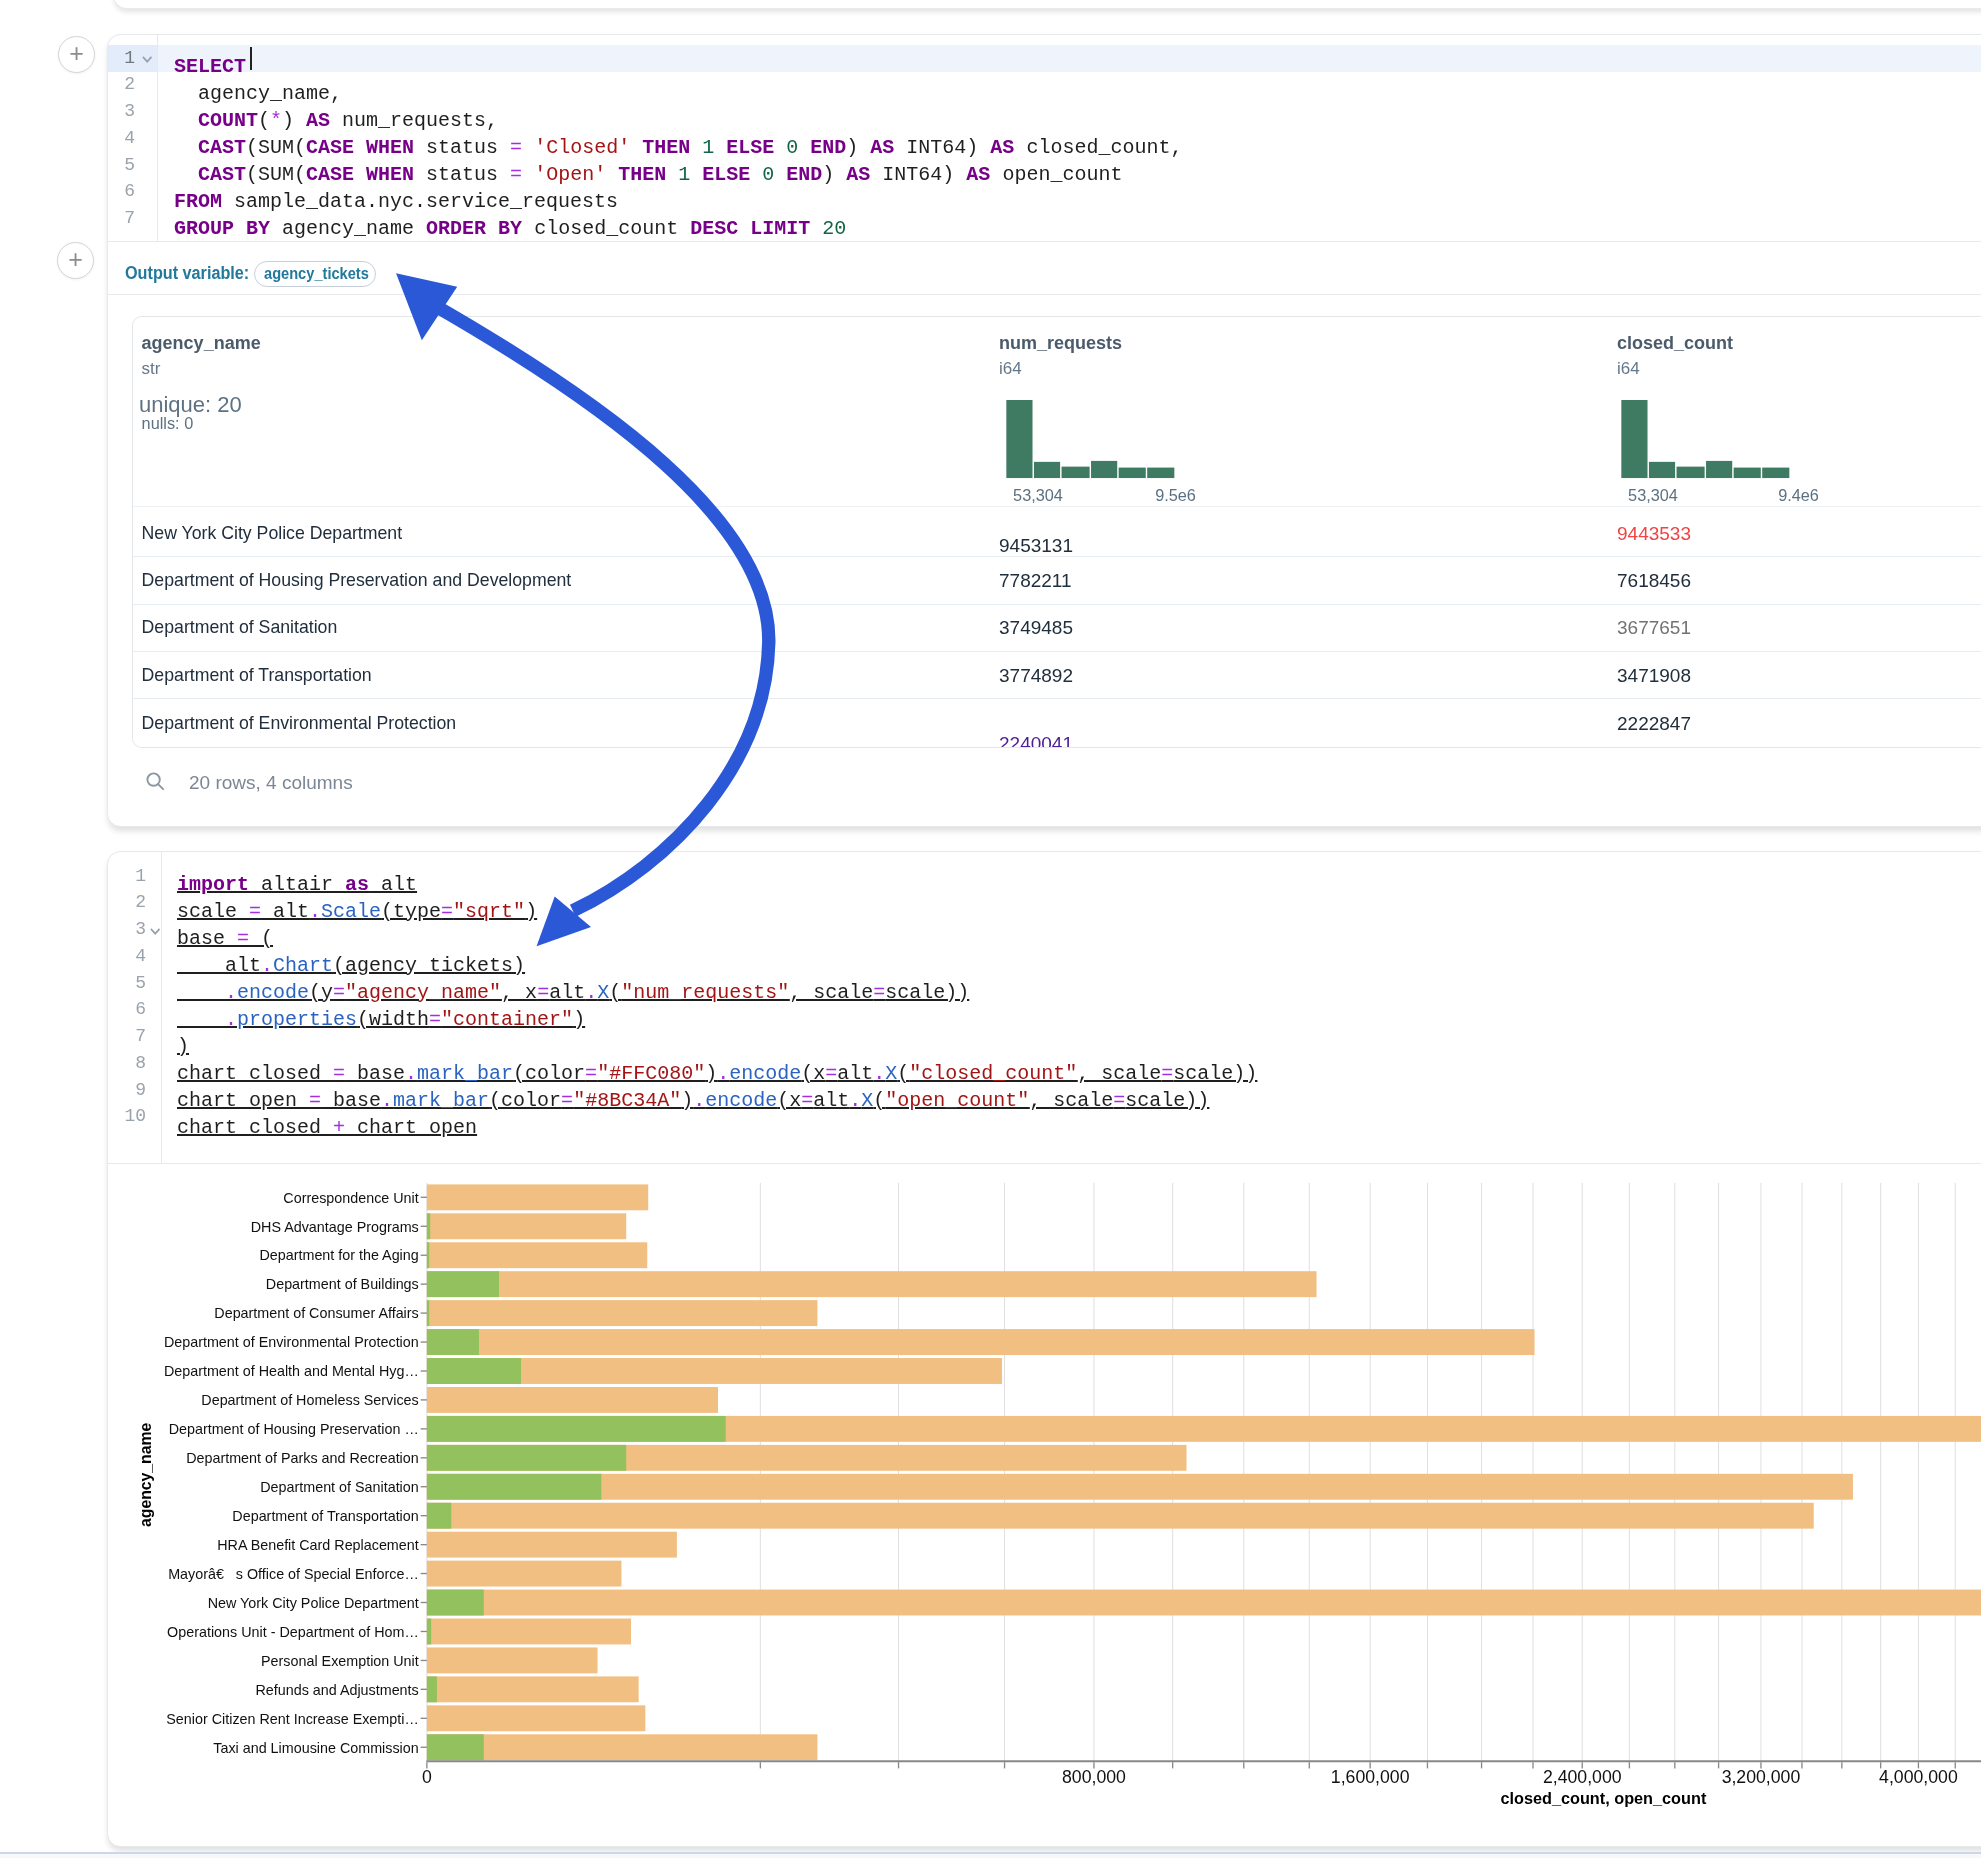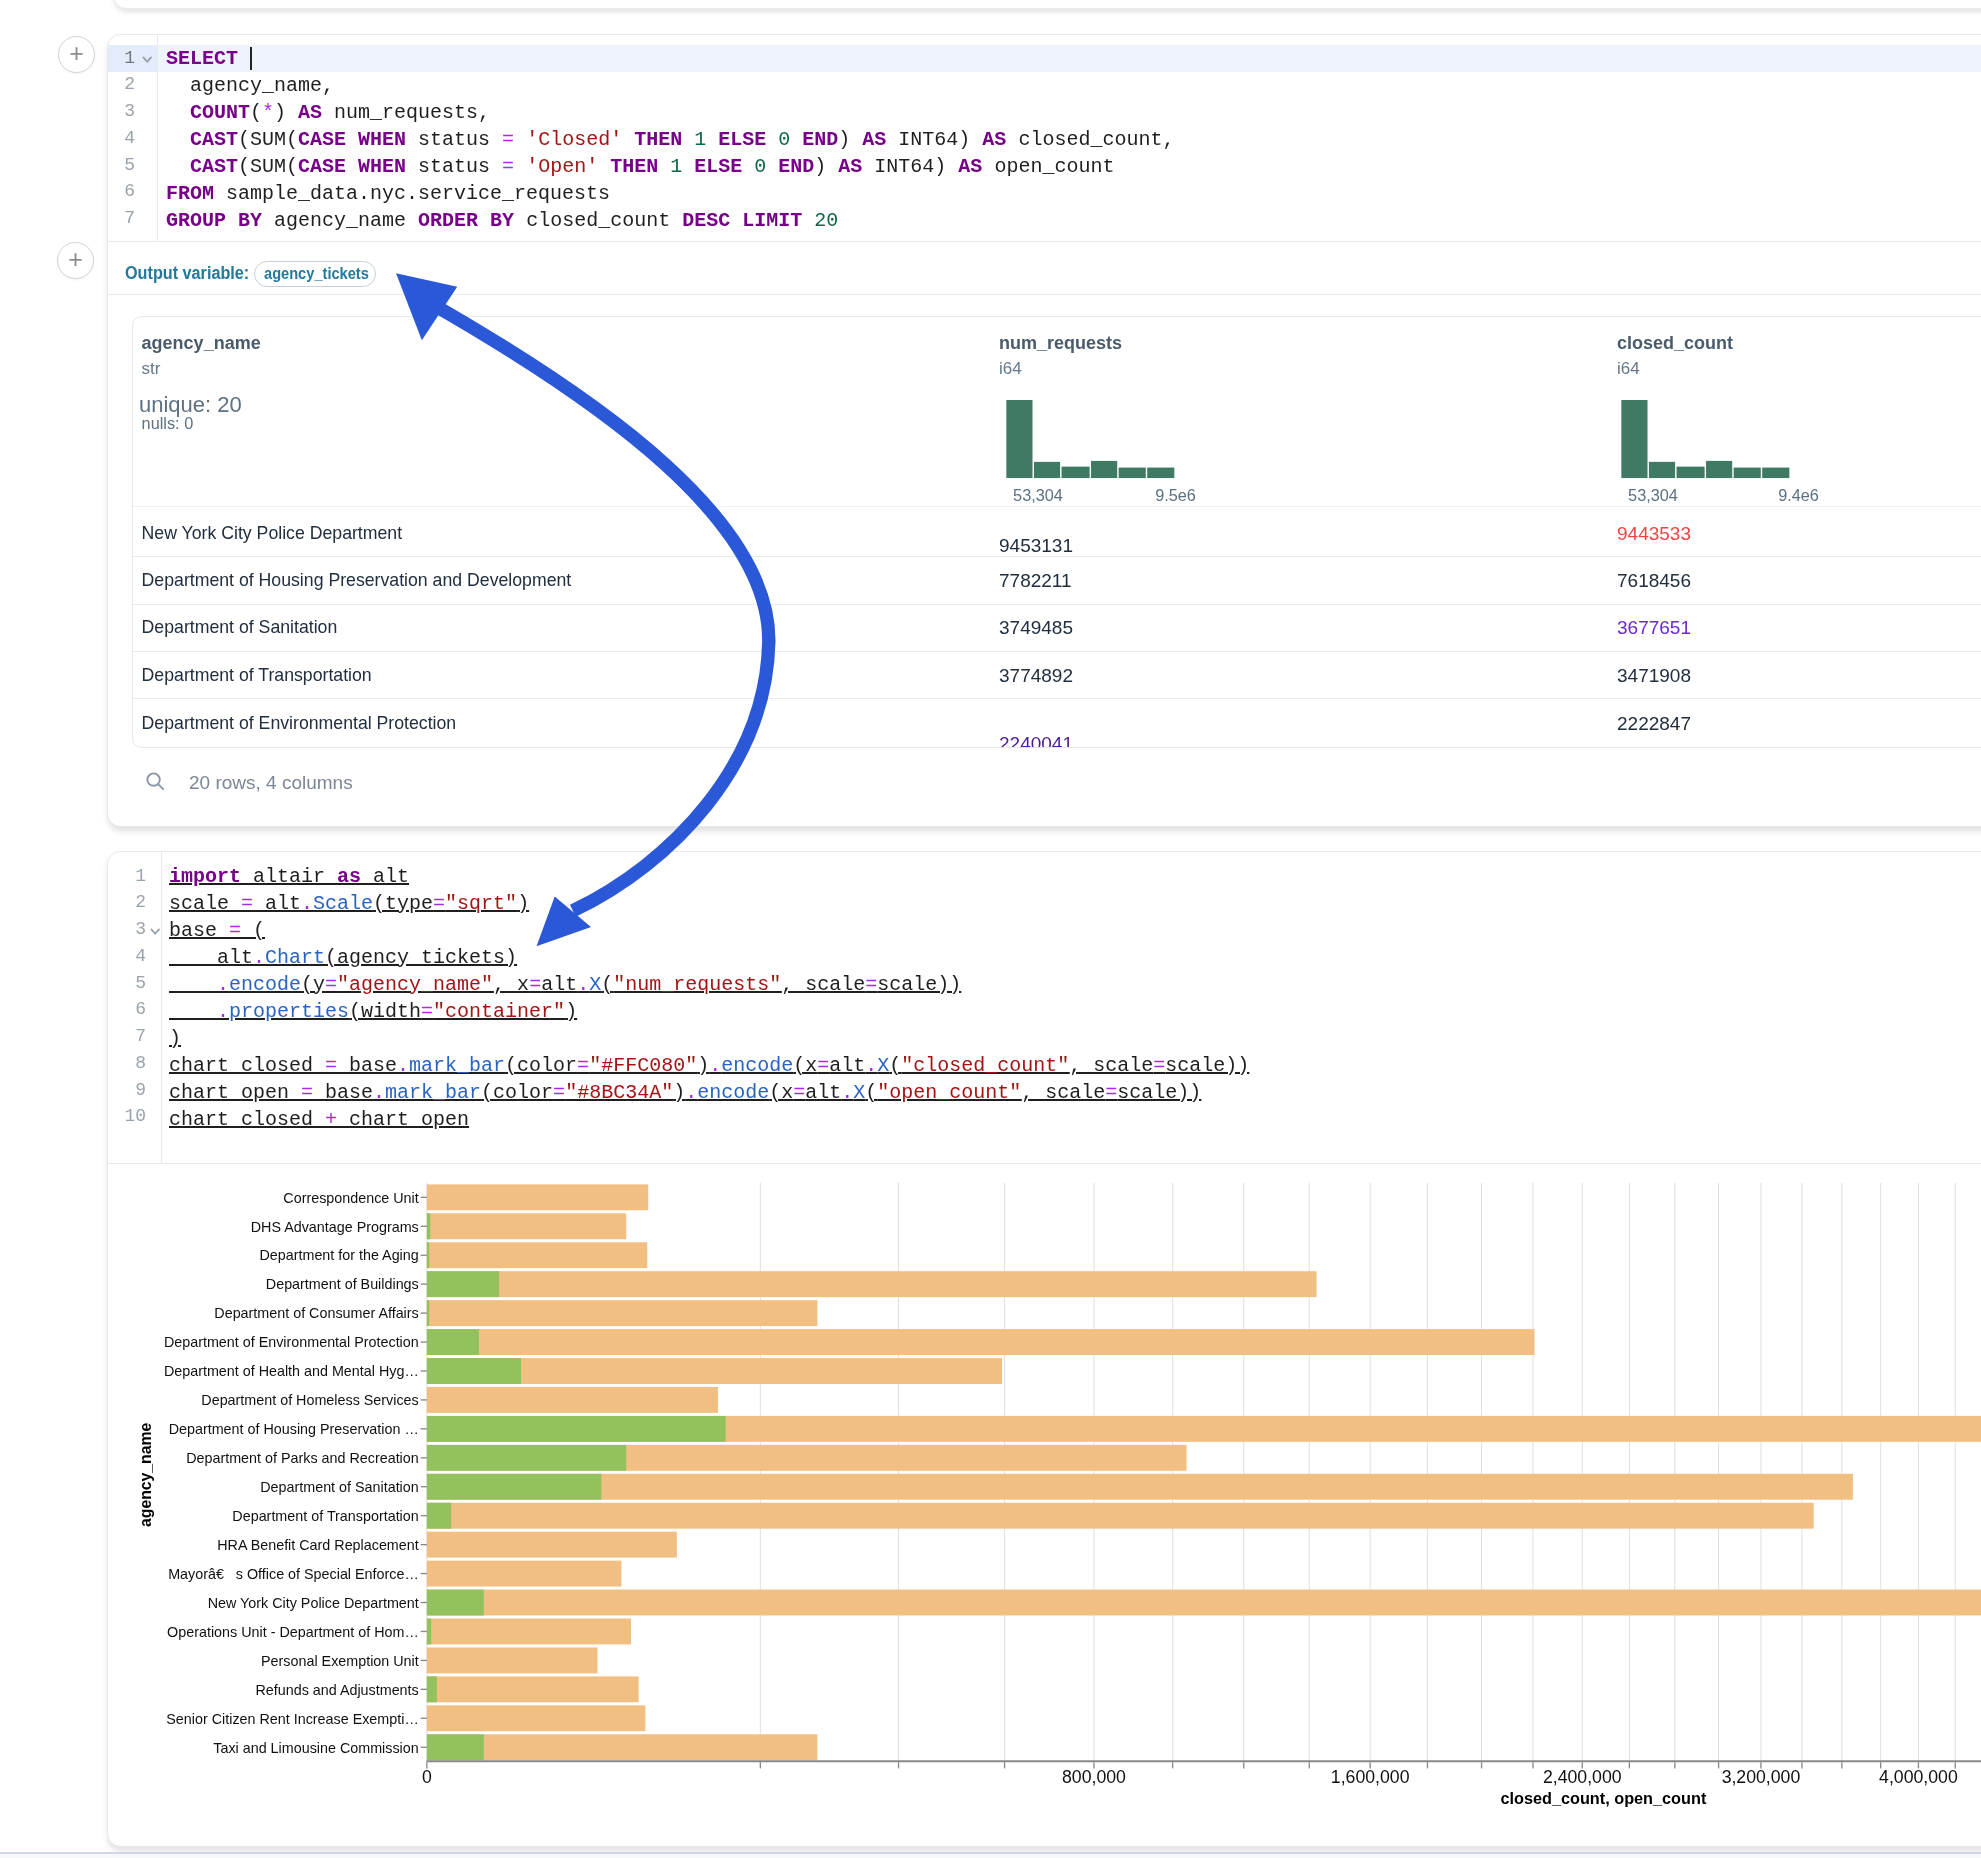--- a/index.html
+++ b/index.html
@@ -3,21 +3,21 @@
 <meta charset="utf-8">
 <style>
   html,body{margin:0;padding:0;background:#ffffff;}
   #page{position:relative;width:1982px;height:1858px;overflow:hidden;background:#ffffff;
         font-family:"Liberation Sans",sans-serif;}
   .card{position:absolute;background:#fff;border:1px solid #e7e8ea;border-radius:13.4px;
         box-shadow:0 4.8px 6.7px -1px rgba(0,0,0,.13);}
   .plus{position:absolute;width:35px;height:35px;border:1.4px solid #d4d4d6;border-radius:50%;
         color:#8c8c8e;font-size:25px;line-height:32.5px;text-align:center;background:#fff;
         box-shadow:0 1px 2.9px rgba(0,0,0,.06);}
-  pre.code{position:absolute;margin:0;font-family:"Liberation Mono",monospace;font-size:20px;
+  pre.code{position:absolute;margin:8px;font-family:"Liberation Mono",monospace;font-size:20px;
         line-height:27px;color:#1f1f1f;white-space:pre;}
   .lnum{position:absolute;font-family:"Liberation Mono",monospace;font-size:18px;color:#9aa2ab;
         text-align:right;width:57px;line-height:27px;}
   .kw{color:#770088;font-weight:bold;}
   .fn{color:#2a63c2;}
   .st{color:#a31515;}
   .nu{color:#116644;}
   .op{color:#a32ee0;}
   .chev{position:absolute;color:#98a1ab;font-size:14.3px;}
 </style>
@@ -104,21 +104,21 @@
       <div style="position:absolute;left:8.6px;top:206px;font-size:17.7px;color:#212e3d;">New York City Police Department</div>
       <div style="position:absolute;left:866px;top:206px;font-size:19px;color:#212e3d;margin-top:12px;">9453131</div>
       <div style="position:absolute;left:1484px;top:206px;font-size:19px;color:#ef4444;">9443533</div>
       <div style="position:absolute;left:0;top:239px;width:100%;height:1px;background:#e7ecf1;"></div>
       <div style="position:absolute;left:8.6px;top:253px;font-size:17.7px;color:#212e3d;">Department of Housing Preservation and Development</div>
       <div style="position:absolute;left:866px;top:253px;font-size:19px;color:#212e3d;">7782211</div>
       <div style="position:absolute;left:1484px;top:253px;font-size:19px;color:#212e3d;">7618456</div>
       <div style="position:absolute;left:0;top:287px;width:100%;height:1px;background:#e7ecf1;"></div>
       <div style="position:absolute;left:8.6px;top:300px;font-size:17.7px;color:#212e3d;">Department of Sanitation</div>
       <div style="position:absolute;left:866px;top:300px;font-size:19px;color:#212e3d;">3749485</div>
-      <div style="position:absolute;left:1484px;top:300px;font-size:19px;color:#6d28d9;">3677651</div>
+      <div style="position:absolute;left:1484px;top:300px;font-size:19px;color:#737373;">3677651</div>
       <div style="position:absolute;left:0;top:334px;width:100%;height:1px;background:#e7ecf1;"></div>
       <div style="position:absolute;left:8.6px;top:348px;font-size:17.7px;color:#212e3d;">Department of Transportation</div>
       <div style="position:absolute;left:866px;top:348px;font-size:19px;color:#212e3d;">3774892</div>
       <div style="position:absolute;left:1484px;top:348px;font-size:19px;color:#212e3d;">3471908</div>
       <div style="position:absolute;left:0;top:381px;width:100%;height:1px;background:#e7ecf1;"></div>
       <div style="position:absolute;left:8.6px;top:396px;font-size:17.7px;color:#212e3d;">Department of Environmental Protection</div>
       <div style="position:absolute;left:866px;top:416px;font-size:19px;color:#4c1d95;">2240041</div>
       <div style="position:absolute;left:1484px;top:396px;font-size:19px;color:#212e3d;">2222847</div>
     </div>
 

